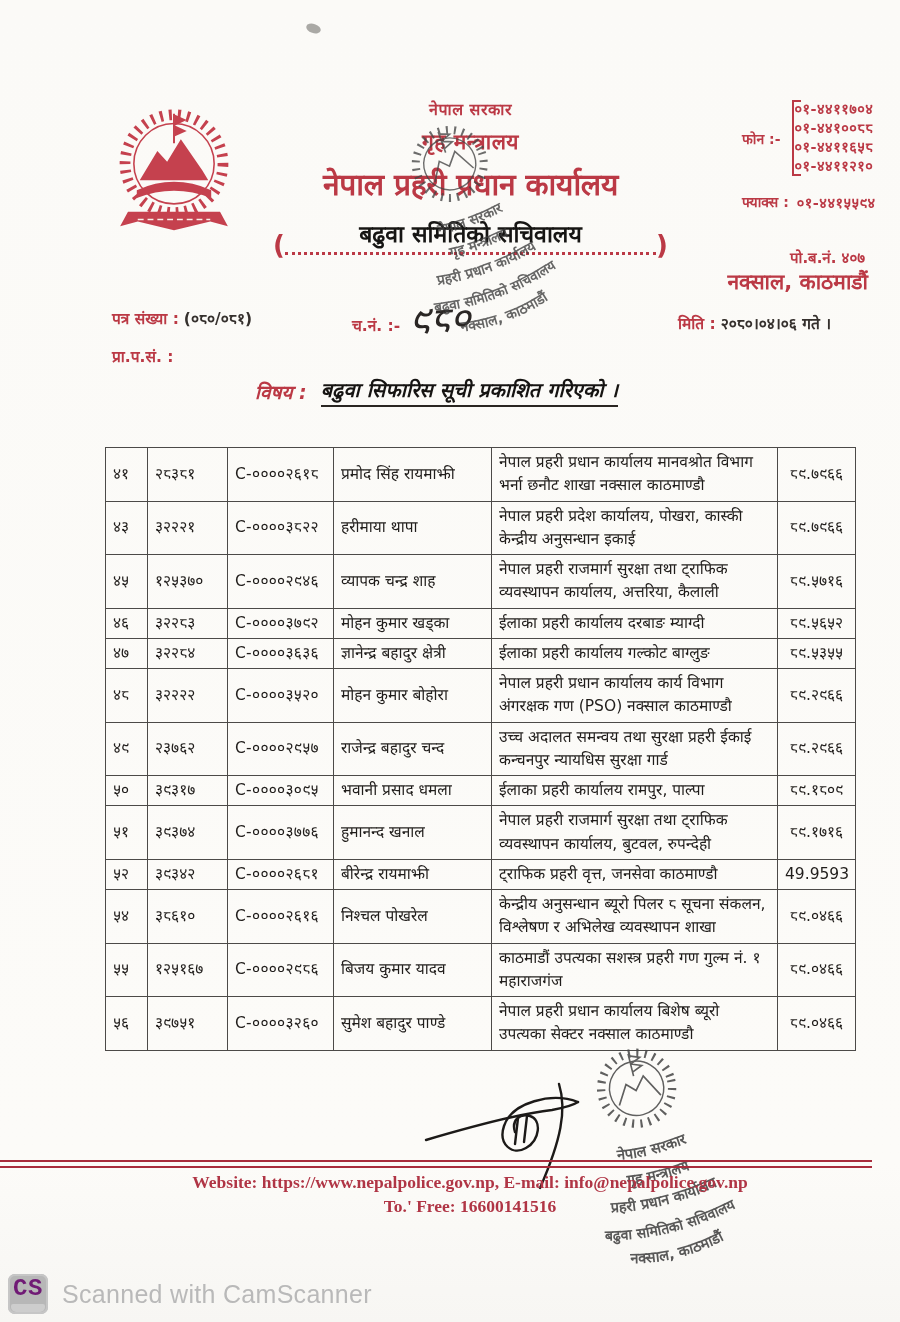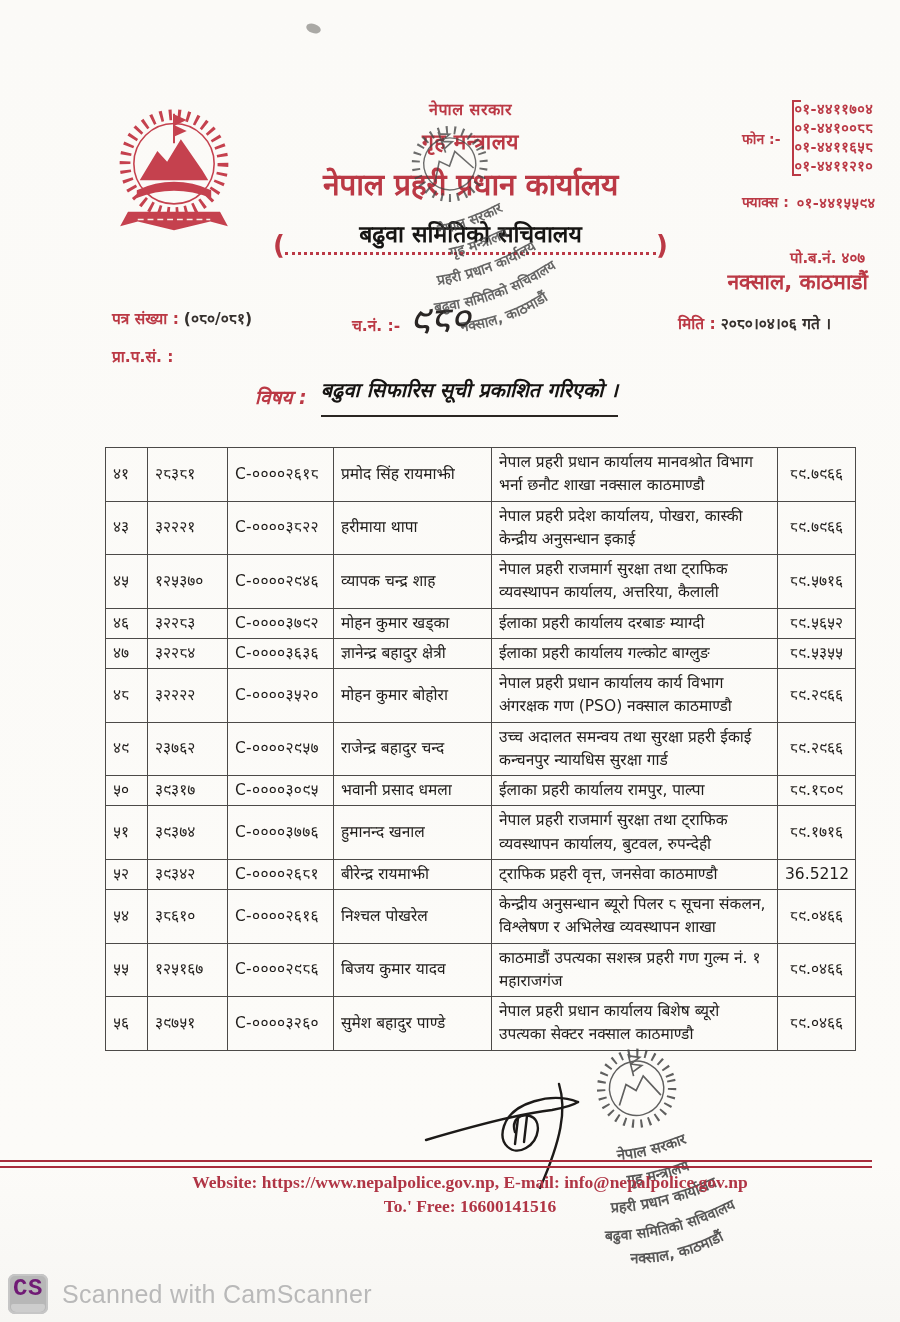--- a/index.html
+++ b/index.html
@@ -46,21 +46,21 @@
   
   .label{font-weight:bold;color:#bb3945;}
   .value{font-weight:600;color:#35302d;}
   .letter-no{left:112px;top:296px;font-size:15.5px;margin-top:11px;}
   .chno-label{left:352px;top:314px;font-size:15.5px;}
   .chno-value{left:408px;top:290px;font-size:40px;color:#2a2624;font-family:"DejaVu Serif",serif;font-style:italic;transform:rotate(-4deg);font-weight:400;}
   .date-line{left:678px;top:312px;font-size:15.5px;}
   .prapasa{left:112px;top:345px;font-size:15.5px;}
 
   .subject-line{left:255px;top:376px;font-size:19px;display:flex;gap:14px;align-items:center;font-style:italic;}
-  .subject-text{font-size:20px;font-weight:bold;color:#161412;border-bottom:2px solid #2a2622;padding-bottom:12px;}
+  .subject-text{font-size:20px;font-weight:bold;color:#161412;border-bottom:2px solid #2a2622;padding-bottom:2px;}
 
   
   .promo-table{left:105px;top:447px;}
   table{border-collapse:collapse;width:750px;table-layout:fixed;}
   td{border:1px solid #4c4a48;font-size:15.5px;color:#201d1b;padding:3px 7px;vertical-align:middle;line-height:1.5;font-weight:500;}
   td.c-sn,td.c-reg{text-align:left;}
   td.c-score{text-align:center;}
   td.c-cno{letter-spacing:.3px;}
 
   
@@ -241,21 +241,21 @@
       <td class="c-name">हुमानन्द खनाल</td>
       <td class="c-office">नेपाल प्रहरी राजमार्ग सुरक्षा तथा ट्राफिक व्यवस्थापन कार्यालय, बुटवल, रुपन्देही</td>
       <td class="c-score">८९.१७१६</td>
     </tr>
           <tr>
       <td class="c-sn">५२</td>
       <td class="c-reg">३९३४२</td>
       <td class="c-cno">C-००००२६८१</td>
       <td class="c-name">बीरेन्द्र रायमाझी</td>
       <td class="c-office">ट्राफिक प्रहरी वृत्त, जनसेवा काठमाण्डौ</td>
-      <td class="c-score">36.5212</td>
+      <td class="c-score">49.9593</td>
     </tr>
           <tr>
       <td class="c-sn">५४</td>
       <td class="c-reg">३८६१०</td>
       <td class="c-cno">C-००००२६१६</td>
       <td class="c-name">निश्चल पोखरेल</td>
       <td class="c-office">केन्द्रीय अनुसन्धान ब्यूरो पिलर ८ सूचना संकलन, विश्लेषण र अभिलेख व्यवस्थापन शाखा</td>
       <td class="c-score">८९.०४६६</td>
     </tr>
           <tr>

